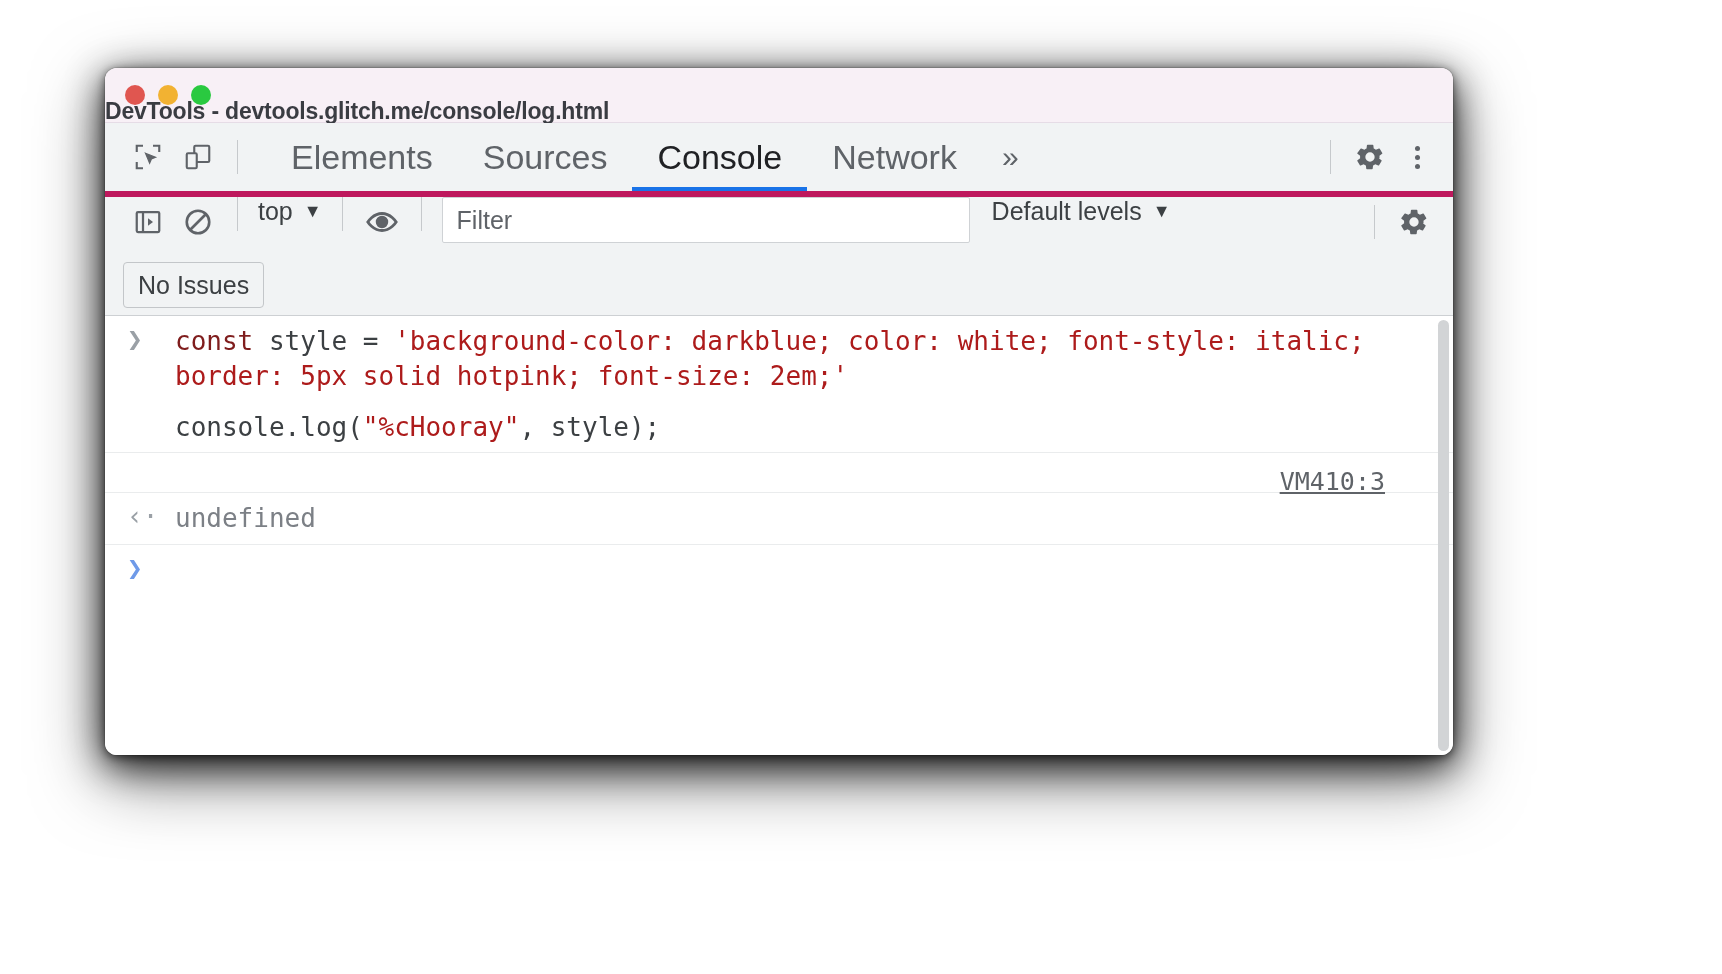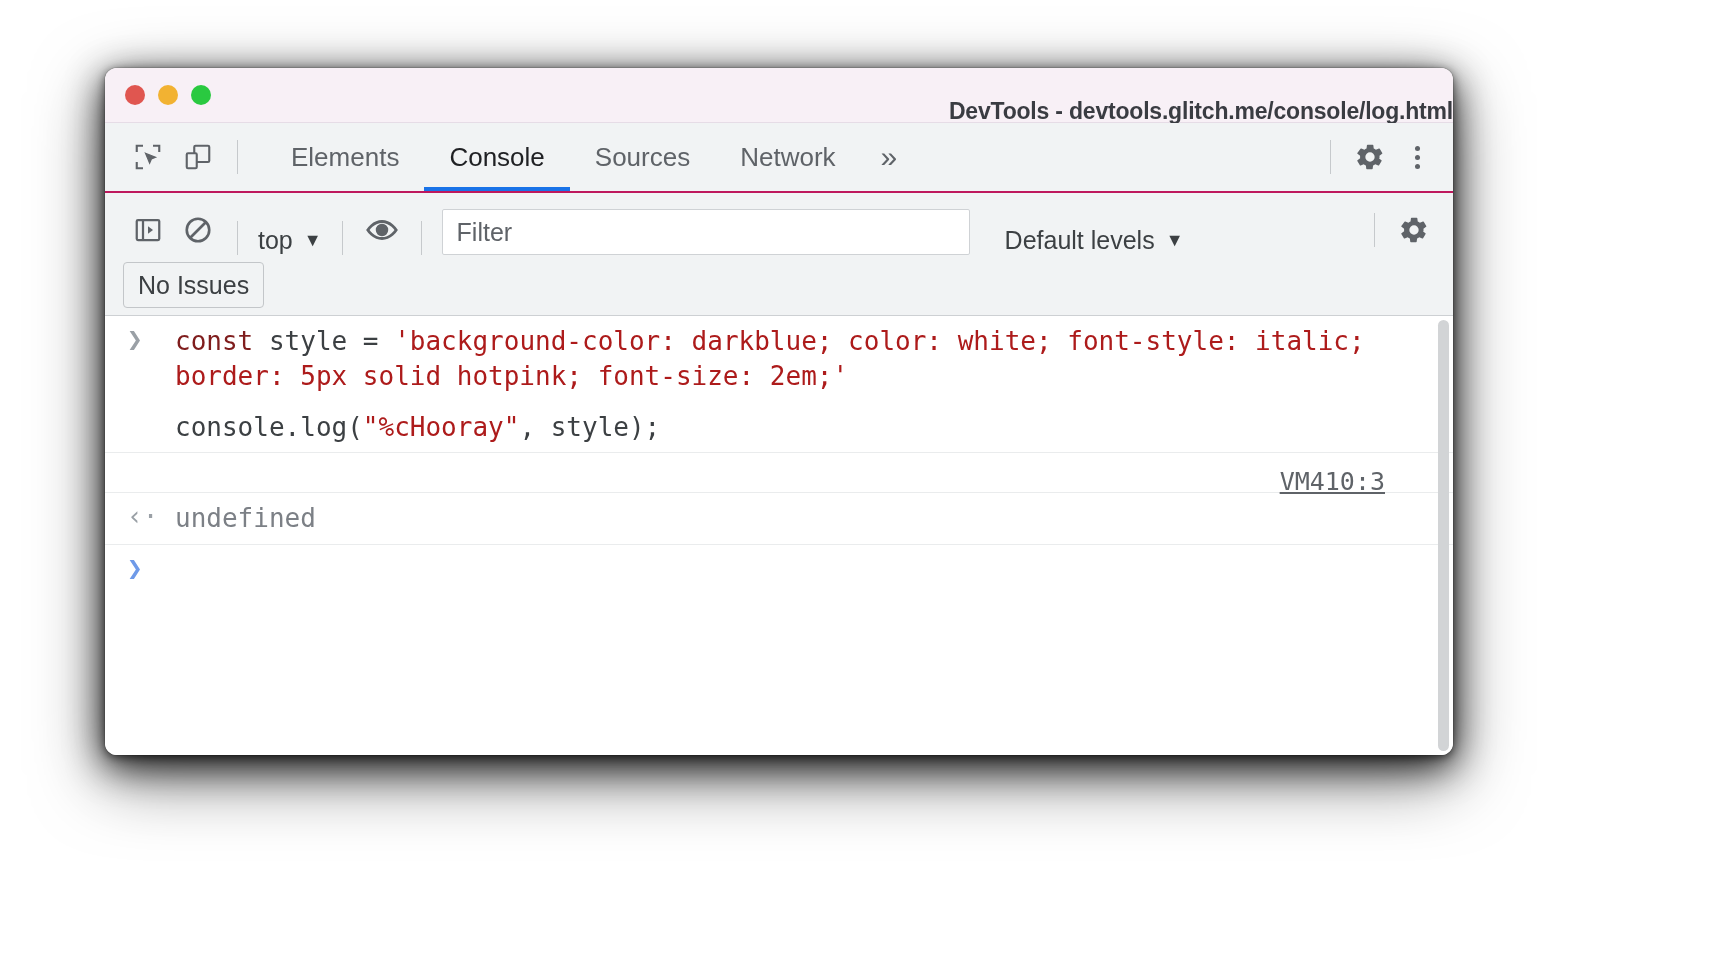--- a/index.html
+++ b/index.html
@@ -48,21 +48,21 @@
     padding-left: 20px;
     align-items: center;
   }
   .dot { width: 20px; height: 20px; border-radius: 50%; }
   .dot.red    { background: #e05650; }
   .dot.yellow { background: #f2b232; }
   .dot.green  { background: #2ac940; }
   .title-text {
     position: absolute;
     left: 0; right: 0;
-    text-align: right;
+    text-align: left;
     font-size: 23px;
     font-weight: bold;
     color: #3a3c42;
     letter-spacing: -0.2px;
     pointer-events: none;
     margin-top: 32px;
   }
 
   
   .tabbar {
@@ -82,21 +82,21 @@
   .vsep {
     width: 1px; height: 34px;
     background: #c6c9cc;
     margin: 0 14px;
     flex: 0 0 auto;
   }
   .tabs { display: flex; align-items: stretch; height: 100%; margin-left: 14px; }
   .tab {
     display: flex; align-items: center;
     padding: 0 25px;
-    font-size: 26px;
+    font-size: 34px;
     color: #5f6368;
     position: relative;
     white-space: nowrap;
   }
   .tab.active { color: #202124; }
   .tab.active::after {
     content: "";
     position: absolute;
     left: 0; right: 0; bottom: 0;
     height: 4px;
@@ -118,23 +118,23 @@
     display: flex; flex-direction: column;
     align-items: center; justify-content: center;
     gap: 4px;
   }
   .kebab i { width: 5px; height: 5px; border-radius: 50%; background: #5f6368; display:block; }
 
   
   .console-toolbar {
     height: 64px;
     background: #f1f3f4;
-    border-top: 2px solid #be185d;
-    display: flex;
-    align-items: flex-end;
+    border-top: 6px solid #be185d;
+    display: flex;
+    align-items: flex-start;
     padding: 0 14px 0 18px;
     flex: 0 0 auto;
   }
   .ctx-select {
     display: flex; align-items: center; gap: 11px;
     font-size: 25px; color: #3c4043;
     padding: 0 6px;
   }
   .caret { font-size: 18px; color: #3c4043; }
   .filter-input {
@@ -147,21 +147,21 @@
     color: #000000;
     padding: 0 14px;
     font-family: "Liberation Sans", sans-serif;
     outline: none;
     margin-left: 6px;
   }
   .filter-input::placeholder { color: #5f6368; opacity: 1; }
   .levels {
     display: flex; align-items: center; gap: 11px;
     font-size: 25px; color: #3c4043;
-    margin-left: 29px;
+    margin-left: 16px;
     padding: 0 6px;
   }
   .toolbar-right { margin-left: auto; display: flex; align-items: center; }
 
   
   .issues-bar {
     height: 60px;
     background: #f1f3f4;
     display: flex;
     align-items: center;
@@ -290,25 +290,25 @@
         <rect x="9" y="3" width="12" height="13" rx="1"></rect>
         <rect x="3" y="9" width="8" height="12" rx="1" fill="#f1f3f4"></rect>
       </svg>
     </div>
     <div class="vsep"></div>
 
     <div class="tabs">
       <div class="tab">
         <span>Elements</span>
       </div>
+      <div class="tab">
+        <span>Sources</span>
+      </div>
       <div class="tab active">
         <span>Console</span>
-      </div>
-      <div class="tab">
-        <span>Sources</span>
       </div>
       <div class="tab">
         <span>Network</span>
       </div>
     </div>
 
     <div class="more-tabs">»</div>
 
     <div class="tabbar-right">
       <div class="vsep"></div>

